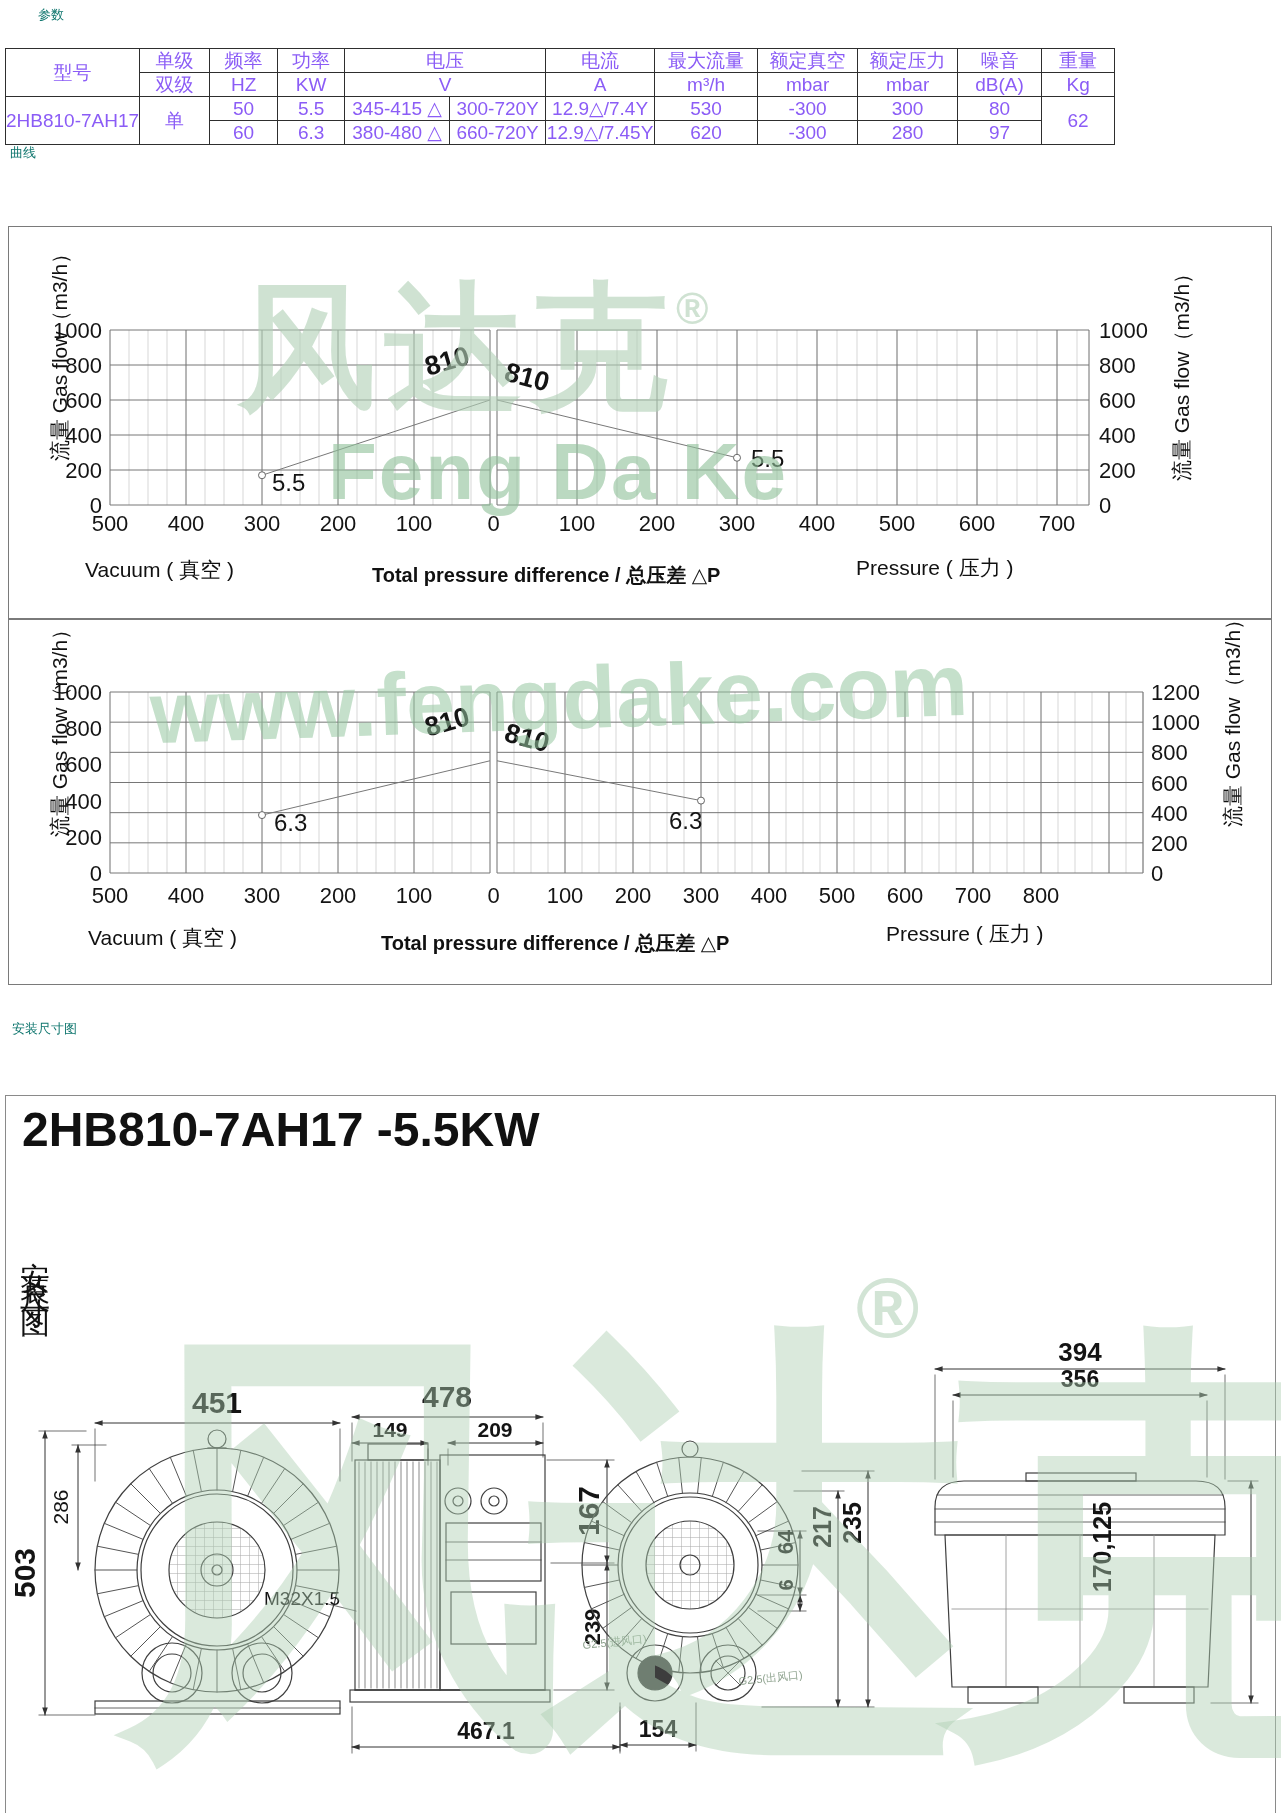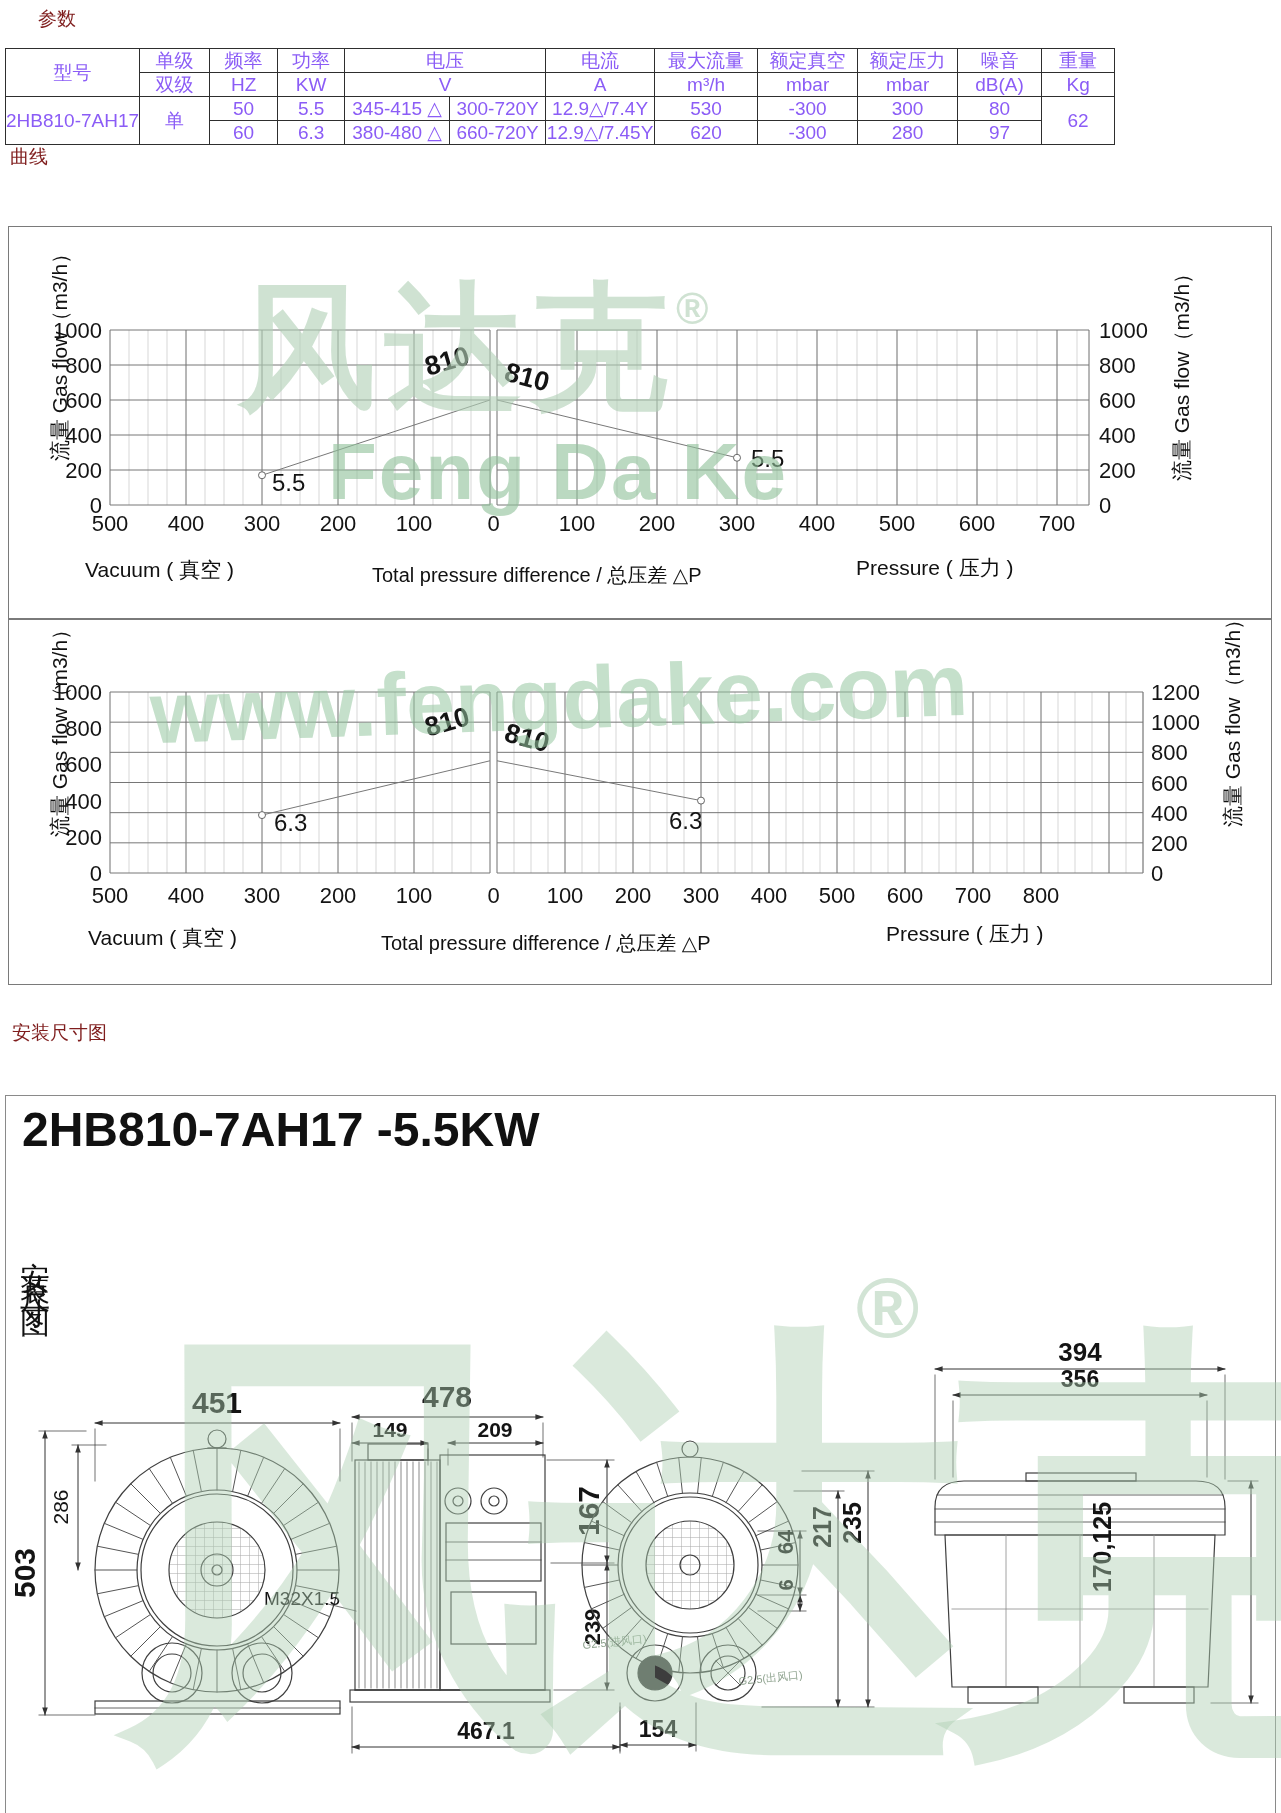--- a/index.html
+++ b/index.html
@@ -1,23 +1,23 @@
 <!DOCTYPE html>
 <html><head>
 <meta charset="utf-8">
 <style>
 *{margin:0;padding:0;box-sizing:border-box}
 body{font-family:"Liberation Sans","DejaVu Sans",sans-serif;background:#fff;color:#111}
 .page{position:relative;width:1281px;height:1813px;background:#fff;overflow:hidden}
-.h1{position:absolute;font-size:19px;color:#7f1d1d;white-space:nowrap}
+.h1{position:absolute;font-size:13px;color:#0f766e;white-space:nowrap}
 table.spec{position:absolute;left:5px;top:48px;border-collapse:collapse;table-layout:fixed;font-size:19px;color:#8b5cf6}
 .spec td{border:1px solid #2e2e2e;text-align:center;padding:0;height:24px;line-height:23px;overflow:hidden;white-space:nowrap}
 .chartbox{position:absolute;border:1px solid #7a7a7a}
 .cap{position:absolute;font-size:21px;white-space:nowrap}
-.capb{position:absolute;font-size:20px;font-weight:normal;white-space:nowrap}
+.capb{position:absolute;font-size:20px;font-weight:bold;white-space:nowrap}
 .ytitle{position:absolute;width:320px;height:26px;line-height:26px;font-size:21px;text-align:center;transform:rotate(-90deg);white-space:nowrap}
 .wm{position:absolute;z-index:5;pointer-events:none;white-space:nowrap;font-weight:bold}
 .wm-sup{font-size:0.32em;position:relative;top:-1.6em}
 .installbox{position:absolute;border:1px solid #8a8a8a}
 .install-title{position:absolute;font-size:48px;font-weight:bold;white-space:nowrap}
 .side-label{position:absolute;writing-mode:vertical-rl;font-size:30px;letter-spacing:12px;white-space:nowrap}
 svg{position:absolute;overflow:visible}
 svg text{font-family:"Liberation Sans","DejaVu Sans",sans-serif;fill:#141414}
 .note{fill:#8fa38f}
 </style>

